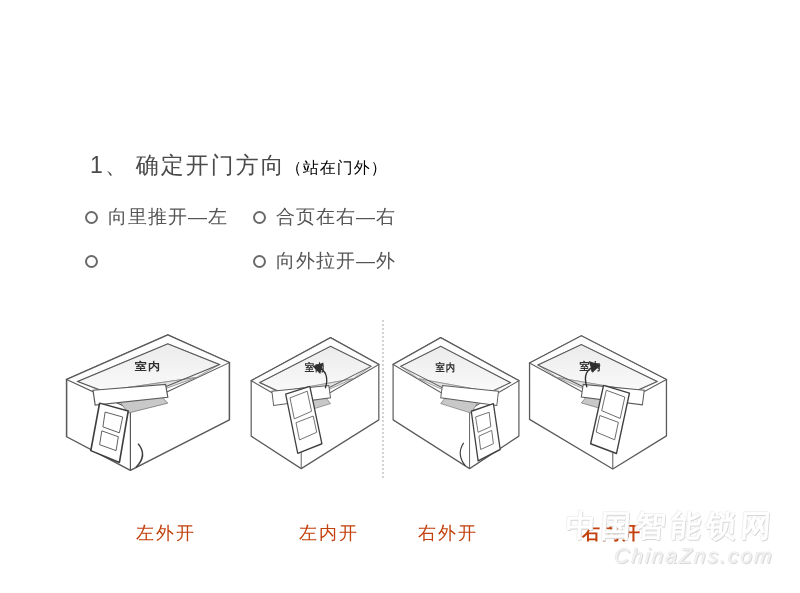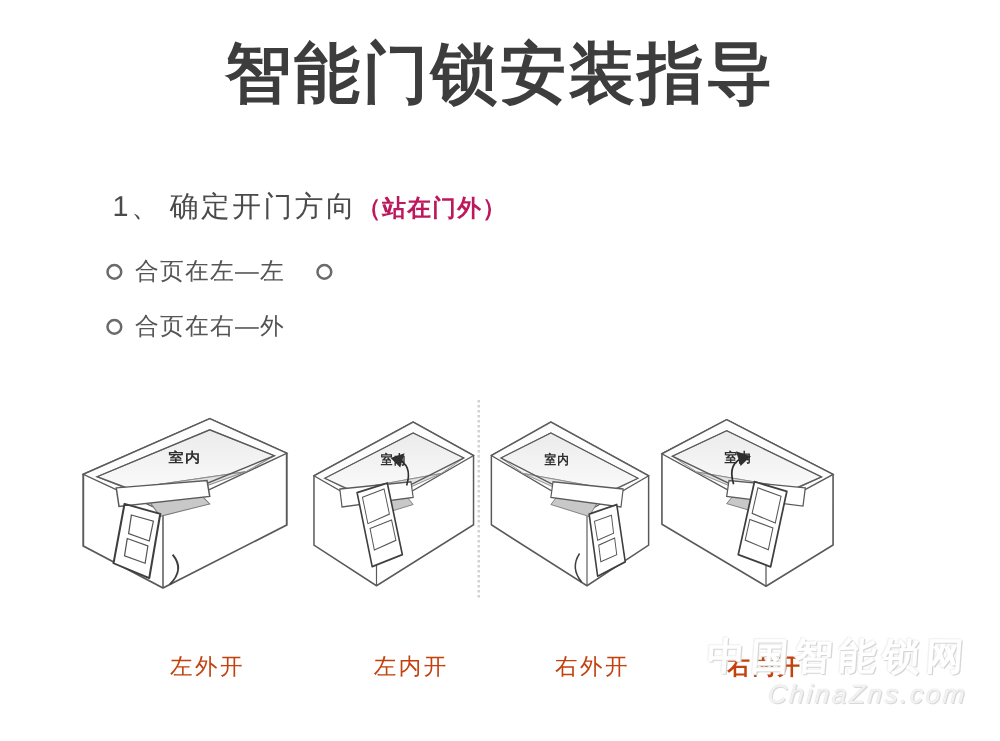--- a/index.html
+++ b/index.html
@@ -17,21 +17,21 @@
     font-size: 53px; font-weight: 700; letter-spacing: 2px;
     color: #3d3d3d;
   }
 
   .step-heading {
     position: absolute; top: 150px; left: 90px;
     font-size: 23px; color: #4b4b4b; letter-spacing: 2px;
     white-space: nowrap;
   }
   .step-heading .step-num { margin-right: 6px; }
-  .step-heading .step-note { font-size: 19px; color: #be185d; letter-spacing: 1px; font-weight: bold; }
+  .step-heading .step-note { font-size: 16px; color: #000000; letter-spacing: 1px; }
 
   .bullets {
     position: absolute; top: 204px; left: 85px;
     display: grid; grid-template-columns: 168px auto; row-gap: 18px;
     font-size: 19px; color: #555555; letter-spacing: 1px;
   }
   .bullet { display: flex; align-items: center; white-space: nowrap; }
   .bullet .dot {
     width: 9px; height: 9px; border: 2px solid #6a6a6a; border-radius: 50%;
     margin-right: 10px; flex: 0 0 auto; background: #fff;
@@ -47,21 +47,21 @@
     position: absolute; left: 382px; top: 320px; height: 158px; width: 0;
     border-left: 2px dotted #d2d2d2;
   }
 
   .caption {
     position: absolute; top: 521px; transform: translateX(-50%);
     font-size: 18px; color: #c2410c; letter-spacing: 2px; white-space: nowrap;
   }
   .cap-1 { left: 166px; }
   .cap-2 { left: 329px; }
-  .cap-3 { left: 474px; }
+  .cap-3 { left: 448px; }
   .cap-4 { left: 612px; font-weight: bold; }
 
   .watermark {
     position: absolute; top: 509px; right: 25px; text-align: right;
     transform: skewX(-4deg); line-height: 1.1; pointer-events: none;
   }
   .wm-cn {
     font-size: 30px; font-weight: 700; color: #ffffff; letter-spacing: 5px;
     text-shadow: 1px 1px 0 #d6d6d6, -1px -1px 0 #f2f2f2, 0 0 2px #e3e3e3;
   }
@@ -74,37 +74,40 @@
   svg text.room-label {
     font-family: "Liberation Sans", "DejaVu Sans", sans-serif;
     font-size: 11px; font-weight: 700; fill: #2f2f2f; letter-spacing: 1px;
   }
 </style>
 </head>
 <body>
 
 <div class="page">
 
-  <h1 class="title">智能门锁安装指导</h1>
 
   <div class="step-heading">
     <span class="step-num">1、</span><span class="step-text">确定开门方向</span><span class="step-note">（站在门外）</span>
   </div>
 
   <div class="bullets">
     <div class="bullet">
       <span class="dot"></span>
-      <span>合页在左—左</span>
-    </div>
-    <div class="bullet">
-      <span class="dot"></span>
-    </div>
-    <div class="bullet">
-      <span class="dot"></span>
-      <span>合页在右—外</span>
+      <span>向里推开—左</span>
+    </div>
+    <div class="bullet">
+      <span class="dot"></span>
+      <span>合页在右—右</span>
+    </div>
+    <div class="bullet">
+      <span class="dot"></span>
+    </div>
+    <div class="bullet">
+      <span class="dot"></span>
+      <span>向外拉开—外</span>
     </div>
   </div>
 
   <svg class="diagram-svg svg-1" viewBox="0 0 160 180" preserveAspectRatio="none">
     <defs>
       <linearGradient id="wallG" x1="0" y1="0" x2="0" y2="1">
         <stop offset="0" stop-color="#ebebeb"></stop>
           <stop offset="1" stop-color="#fafafa"></stop>
       </linearGradient>
       <linearGradient id="floorG" x1="0" y1="0" x2="0" y2="1">

